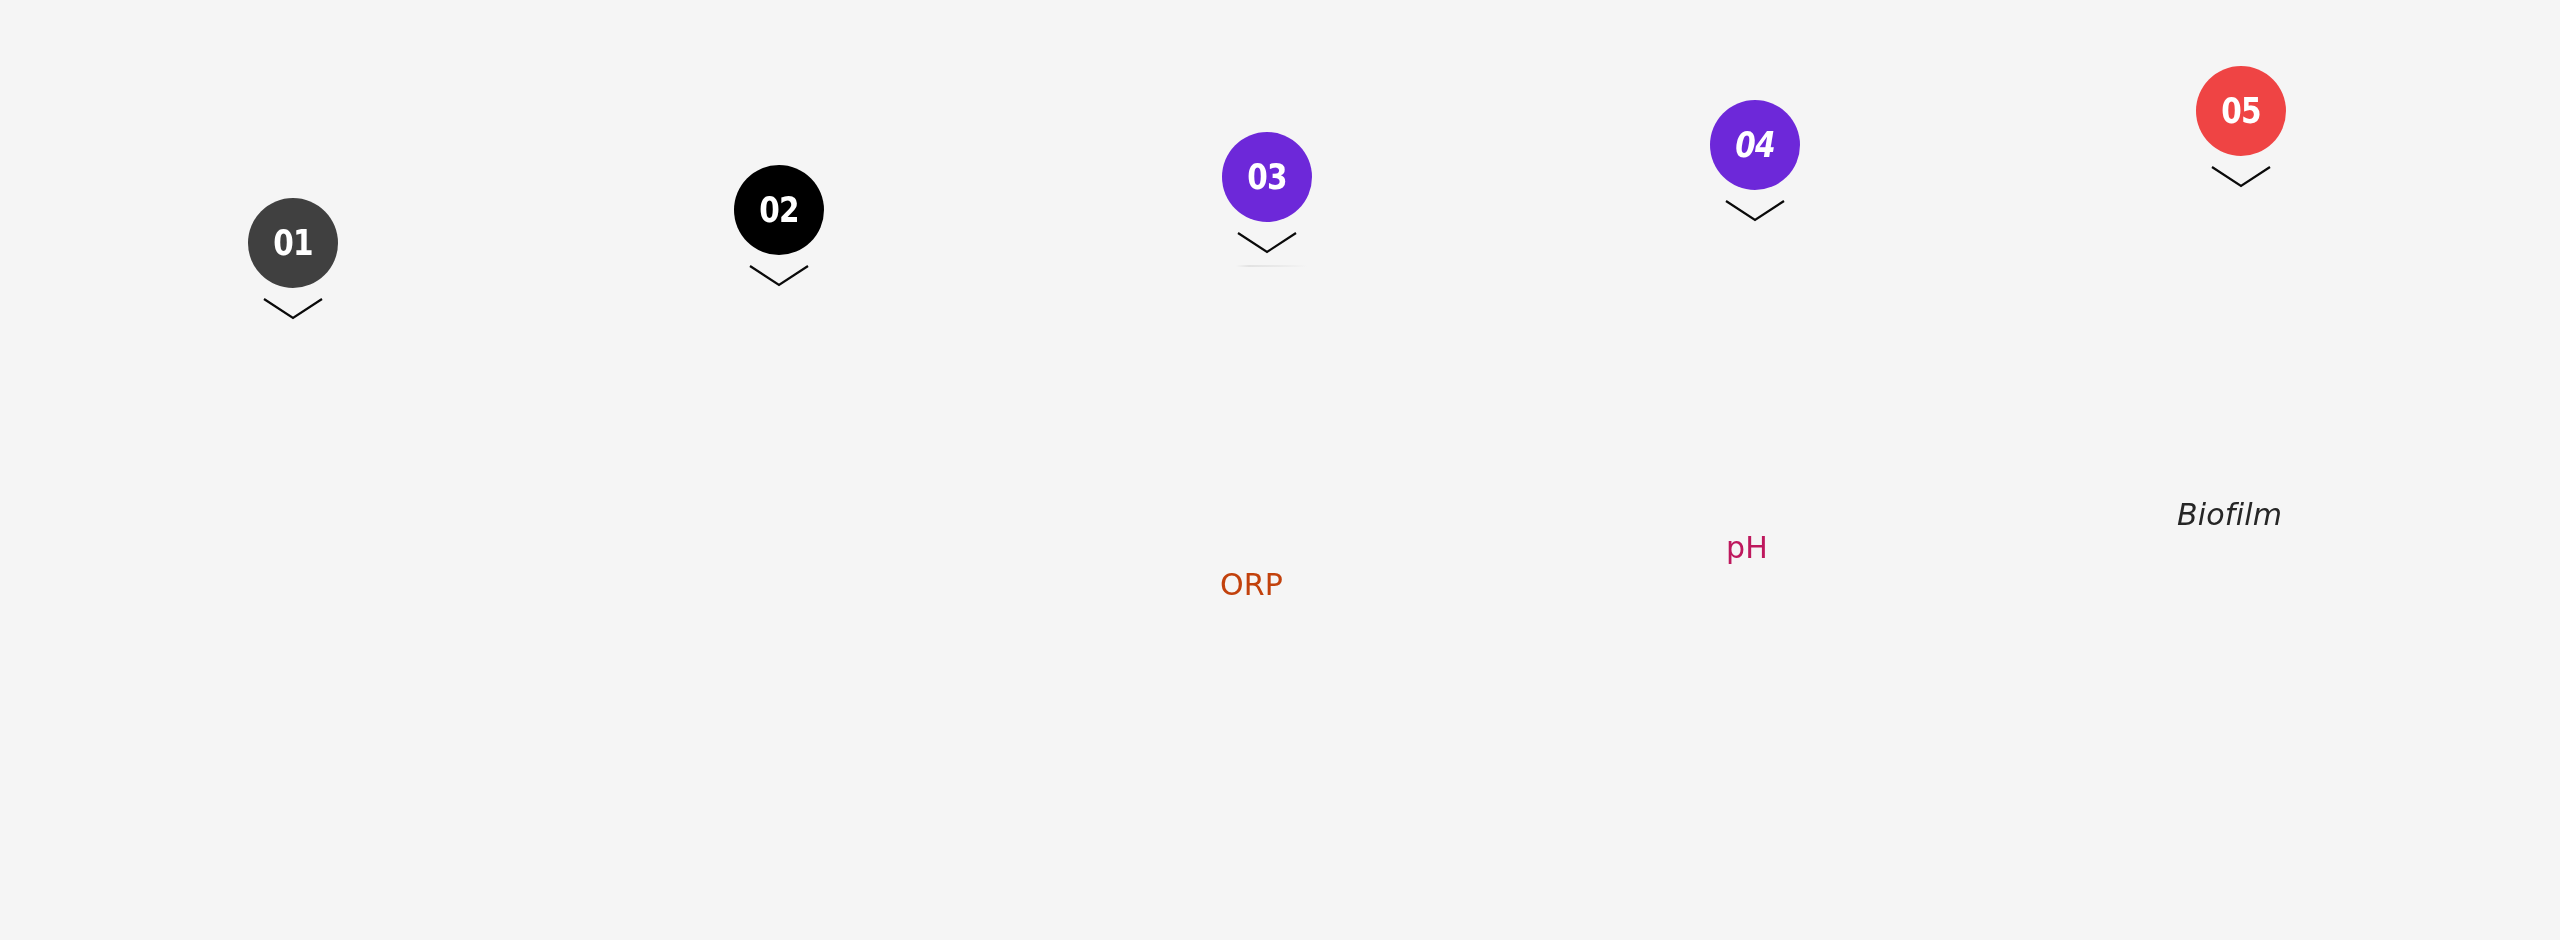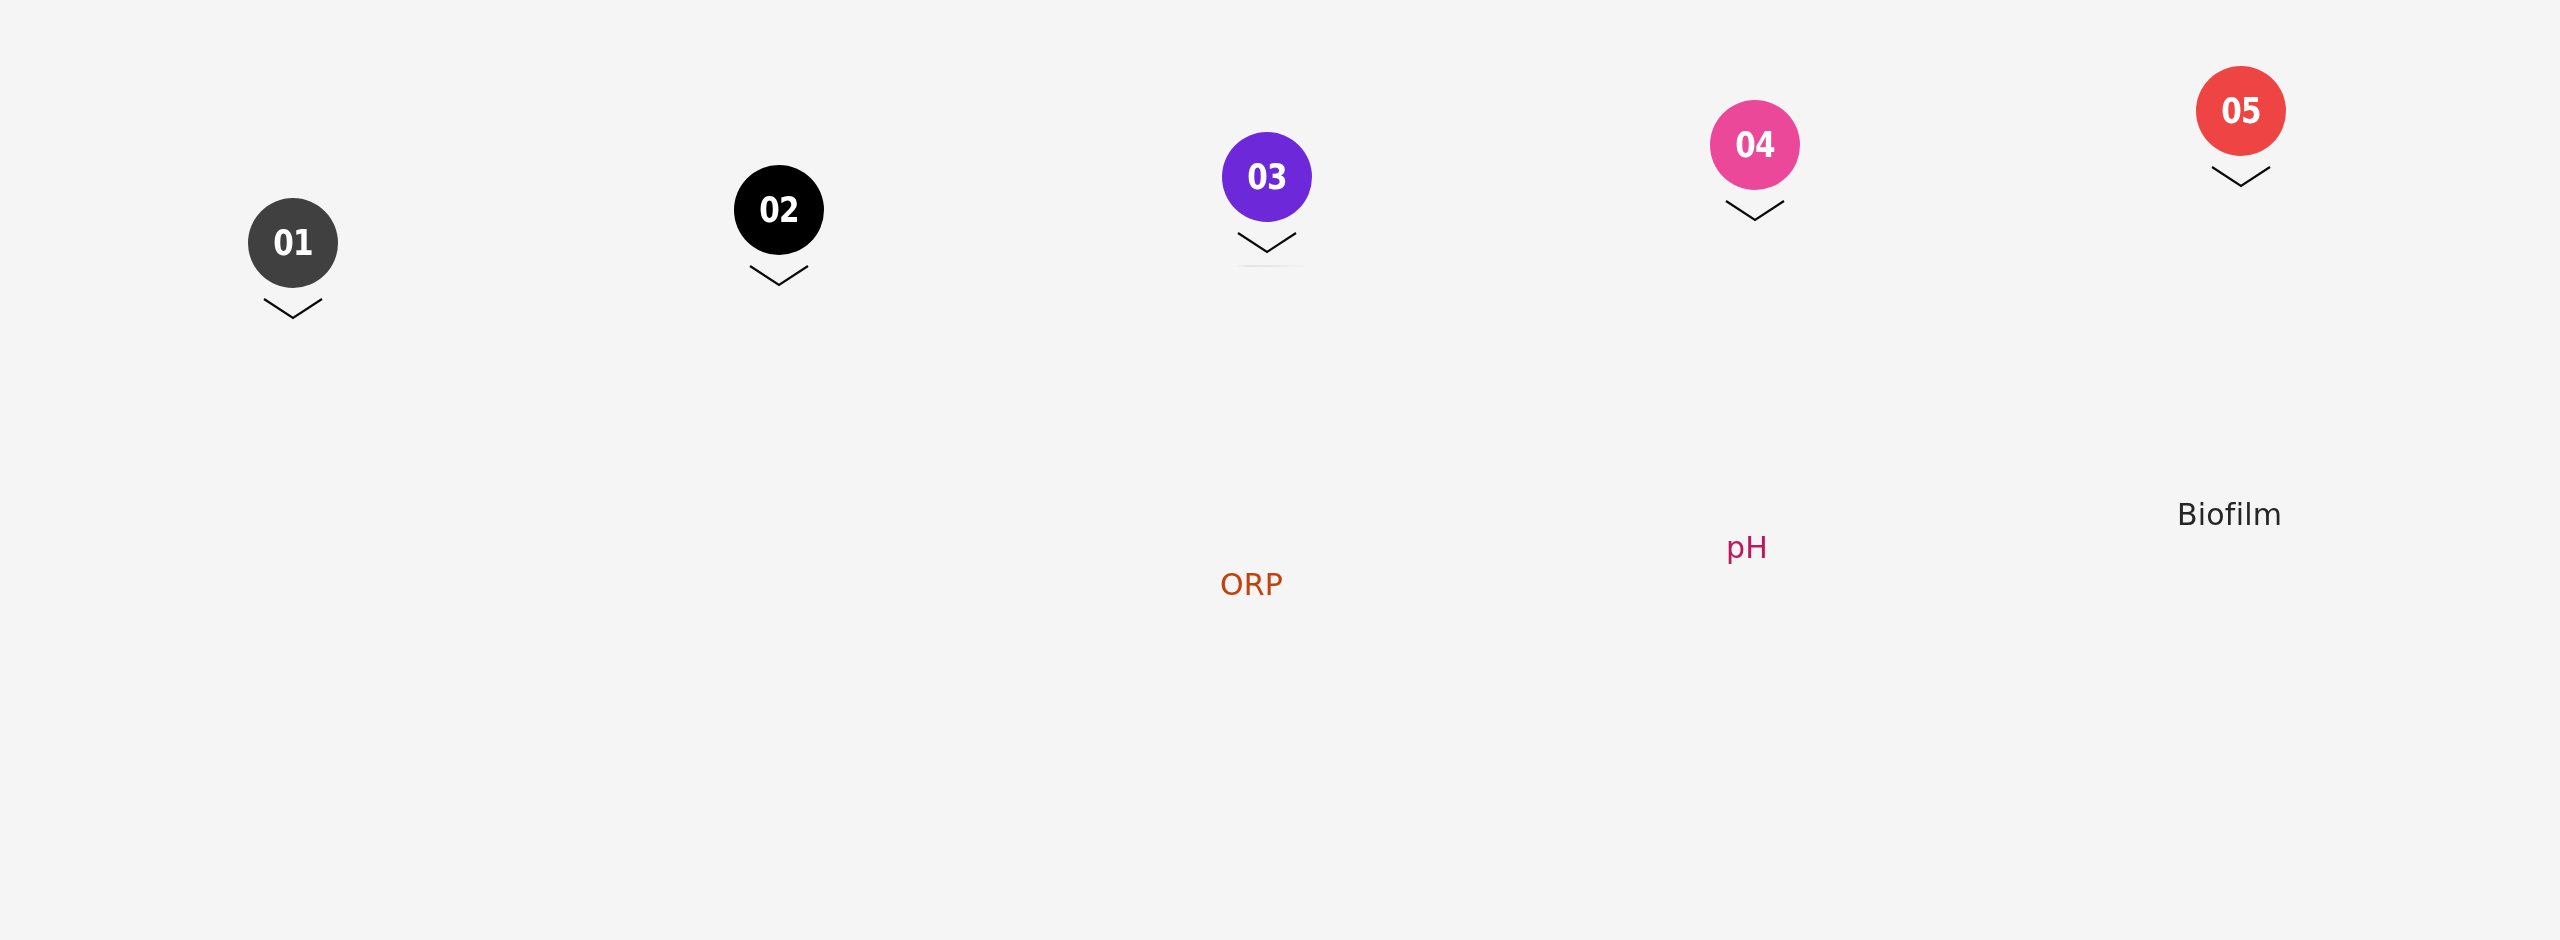--- a/index.html
+++ b/index.html
@@ -121,34 +121,34 @@
       </div>
       <div class="chevron">
         <svg width="60" height="22" viewBox="0 0 60 22">
           <path d="M1 1 L30 20 L59 1" fill="none" stroke="#0a0a0a" stroke-width="2.2" stroke-linecap="butt" stroke-linejoin="miter"></path>
         </svg>
       </div>
       <div class="artifact-line"></div>
     </div>
     <div class="step-label" style="left: 1220px; top: 570px; color: #c2410c;">ORP</div>
     <div class="step" style="left: 1710px; top: 100px;">
-      <div class="badge" style="background: #ec4899;">
+      <div class="badge" style="background: #6d28d9; font-style: italic;">
         <span class="badge-num" style="color: rgb(255, 255, 255);">04</span>
       </div>
       <div class="chevron">
         <svg width="60" height="22" viewBox="0 0 60 22">
           <path d="M1 1 L30 20 L59 1" fill="none" stroke="#0a0a0a" stroke-width="2.2" stroke-linecap="butt" stroke-linejoin="miter"></path>
         </svg>
       </div>
     </div>
     <div class="step-label" style="left: 1726px; top: 533px; color: #be185d;">pH</div>
     <div class="step" style="left: 2196px; top: 66px;">
       <div class="badge" style="background: #ef4444;">
         <span class="badge-num" style="color: rgb(255, 255, 255);">05</span>
       </div>
       <div class="chevron">
         <svg width="60" height="22" viewBox="0 0 60 22">
           <path d="M1 1 L30 20 L59 1" fill="none" stroke="#0a0a0a" stroke-width="2.2" stroke-linecap="butt" stroke-linejoin="miter"></path>
         </svg>
       </div>
     </div>
-    <div class="step-label" style="left: 2177px; top: 500px; color: rgb(38, 38, 38);">Biofilm</div>
+    <div class="step-label" style="left: 2177px; top: 500px; color: rgb(38, 38, 38); font-style: italic;">Biofilm</div>
   </div>
 
 </body></html>

